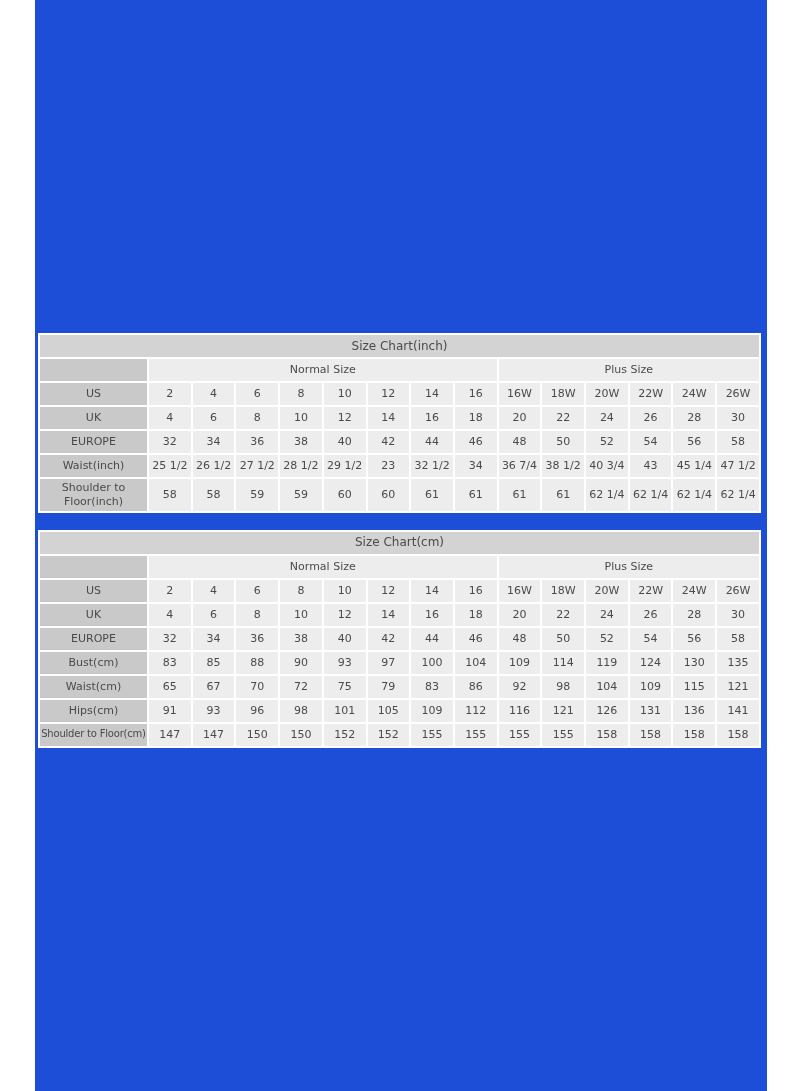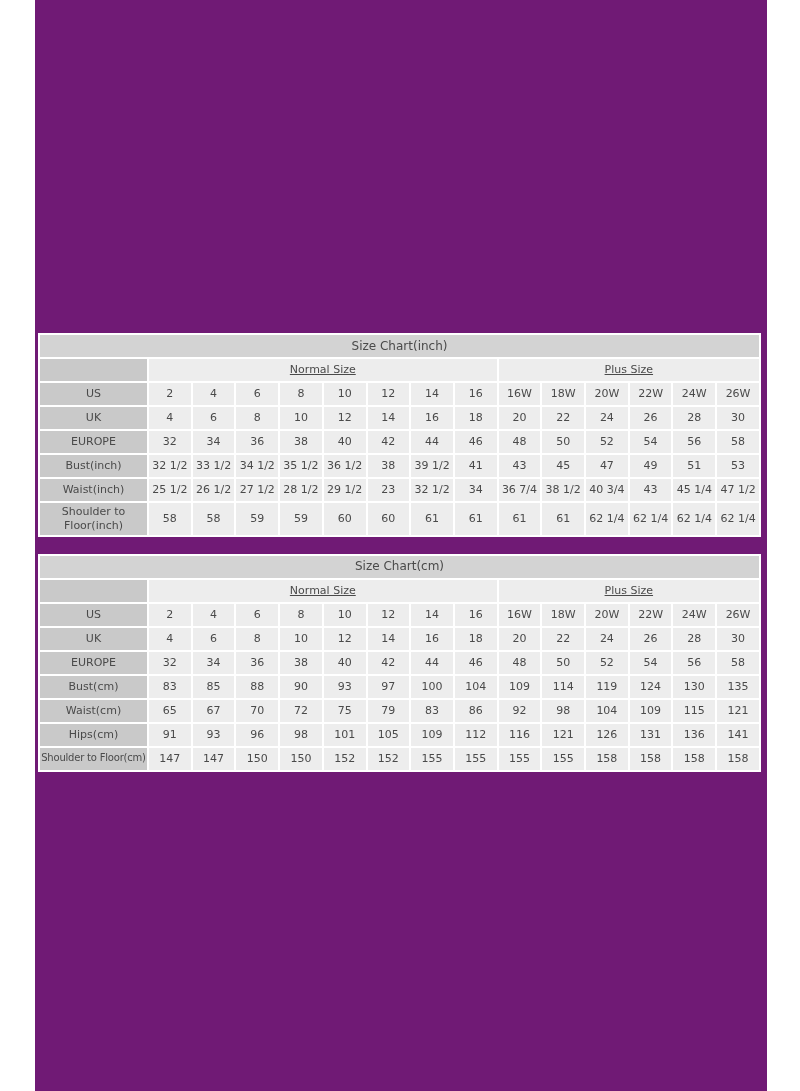--- a/index.html
+++ b/index.html
@@ -16,21 +16,21 @@
     width: 800px;
     height: 1091px;
     background: #ffffff;
   }
   .gray-panel {
     position: absolute;
     left: 35px;
     top: 0;
     width: 732px;
     height: 1091px;
-    background: #701a75;
+    background: #1d4ed8;
   }
   .charts-area {
     position: absolute;
     left: 0;
     top: 333px;
     width: 729px;
   }
   table.size-chart {
     width: 723px;
     margin: 0 auto 17px auto;
@@ -48,21 +48,20 @@
     height: 18px;
     line-height: 1.25;
   }
   td.title-bar {
     background: #d3d3d3;
     font-size: 12px;
     height: 18px;
   }
   td.group-head {
     background: #ededed;
-    text-decoration: underline;
   }
   td.label {
     background: #c9c9c9;
   }
   td.label.nowrap {
     white-space: nowrap;
     font-size: 10px;
     letter-spacing: -0.2px;
     padding-left: 0;
     padding-right: 0;
@@ -140,37 +139,20 @@
               <td class="cell">44</td>
               <td class="cell">46</td>
               <td class="cell">48</td>
               <td class="cell">50</td>
               <td class="cell">52</td>
               <td class="cell">54</td>
               <td class="cell">56</td>
               <td class="cell">58</td>
             </tr>
             <tr>
-              <td class="label">Bust(inch)</td>
-              <td class="cell">32 1/2</td>
-              <td class="cell">33 1/2</td>
-              <td class="cell">34 1/2</td>
-              <td class="cell">35 1/2</td>
-              <td class="cell">36 1/2</td>
-              <td class="cell">38</td>
-              <td class="cell">39 1/2</td>
-              <td class="cell">41</td>
-              <td class="cell">43</td>
-              <td class="cell">45</td>
-              <td class="cell">47</td>
-              <td class="cell">49</td>
-              <td class="cell">51</td>
-              <td class="cell">53</td>
-            </tr>
-            <tr>
               <td class="label">Waist(inch)</td>
               <td class="cell">25 1/2</td>
               <td class="cell">26 1/2</td>
               <td class="cell">27 1/2</td>
               <td class="cell">28 1/2</td>
               <td class="cell">29 1/2</td>
               <td class="cell">23</td>
               <td class="cell">32 1/2</td>
               <td class="cell">34</td>
               <td class="cell">36 7/4</td>

